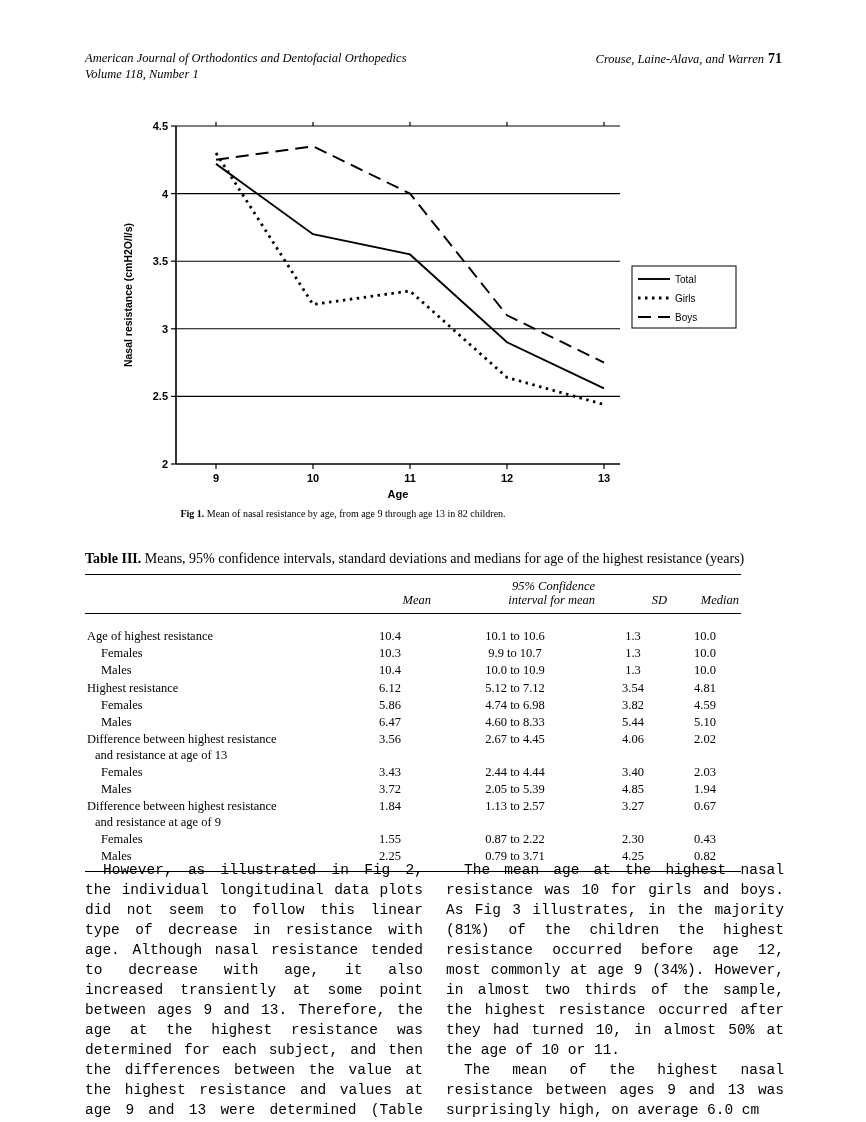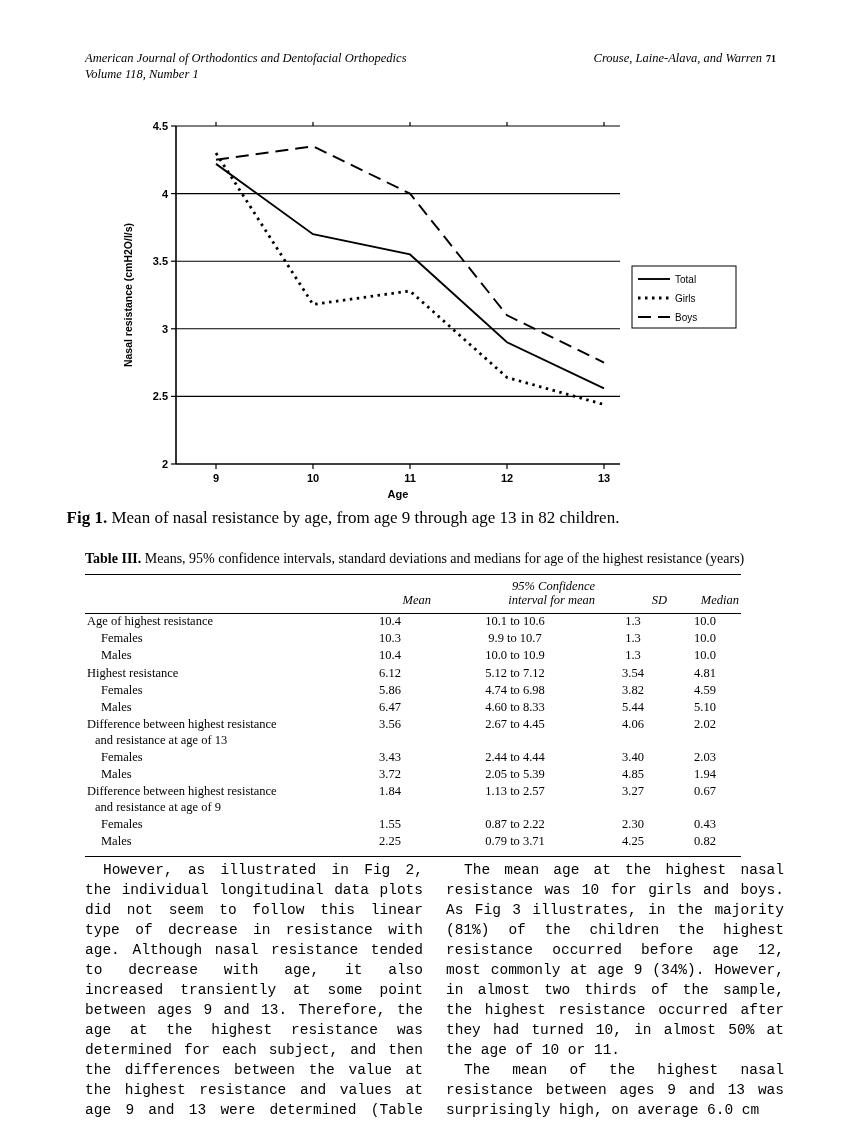--- a/index.html
+++ b/index.html
@@ -1,49 +1,49 @@
 <!DOCTYPE html>
 <html><head>
 <meta charset="utf-8">
 <style>
   html,body{margin:0;padding:0;background:#fff;}
   .page{position:relative;width:866px;height:1122px;background:#ffffff;
         font-family:"Liberation Serif",serif;color:#000;overflow:hidden;}
 
   
-  .runhead{position:absolute;top:50px;left:85px;right:90px;display:flex;
+  .runhead{position:absolute;top:50px;left:85px;right:84px;display:flex;
            justify-content:space-between;font-size:12.5px;line-height:1.3;}
   .rh-left{font-style:italic;}
   .rh-right{font-style:italic;text-align:right;white-space:nowrap;}
-  .rh-page{font-style:normal;font-weight:bold;font-size:10px;margin-left:4px;}
+  .rh-page{font-style:normal;font-weight:bold;font-size:14px;margin-left:4px;}
 
   
   .chartwrap{position:absolute;top:114px;left:118px;width:630px;height:392px;}
   .chartwrap svg{font-family:"Liberation Sans",sans-serif;}
   .ctick{font-size:11px;font-weight:bold;fill:#000;}
   .cxlab{font-size:11px;font-weight:bold;fill:#000;}
   .caxis{font-size:10.5px;font-weight:bold;fill:#000;}
   .clegend{font-size:10px;fill:#000;}
 
   
   .figcap{position:absolute;top:508px;left:0;width:686px;text-align:center;
-          font-size:17px;}
+          font-size:10px;}
   .figcap .lab{font-weight:bold;}
 
   
   .tabcap{position:absolute;top:551px;left:85px;right:82px;font-size:14px;}
   .tabcap .lab{font-weight:bold;}
   table.data{position:absolute;top:574px;left:85px;width:656px;
              border-collapse:collapse;font-size:12.5px;
              border-top:1.5px solid #000;border-bottom:1.5px solid #000;}
   table.data thead th{font-style:italic;font-weight:normal;text-align:right;
              vertical-align:bottom;padding:4px 2px 5px;line-height:1.15;}
   table.data thead tr{border-bottom:1px solid #000;}
   table.data td{padding:1px 2px;vertical-align:top;line-height:1.22;}
-  table.data tbody tr:first-child td{padding-top:0;}
+  table.data tbody tr:first-child td{padding-top:15px;}
   table.data tbody tr:last-child td{padding-bottom:7px;}
   td.rowlabel{text-align:left;}
   td.rowlabel.indent{padding-left:16px;}
   td.rowlabel .label2{padding-left:8px;}
   td.num{text-align:center;}
 
   
   .bodytext{position:absolute;top:860px;left:85px;width:699px;display:flex;
             gap:23px;font-size:14.5px;line-height:1.38;text-align:justify;font-family:Liberation Mono, monospace;}
   .bodycol{width:338px;}

